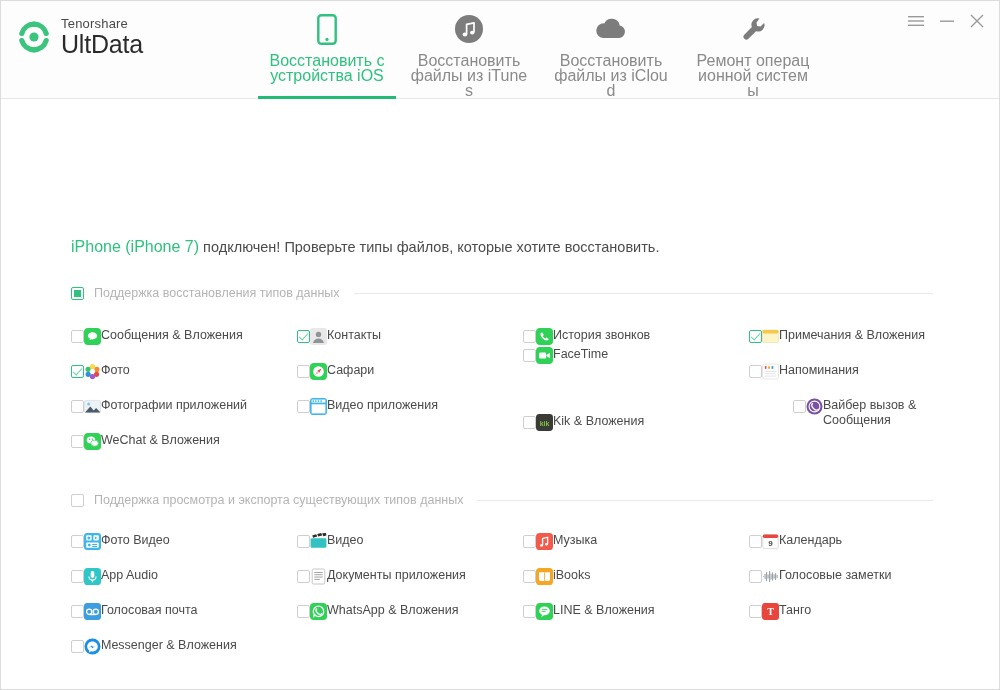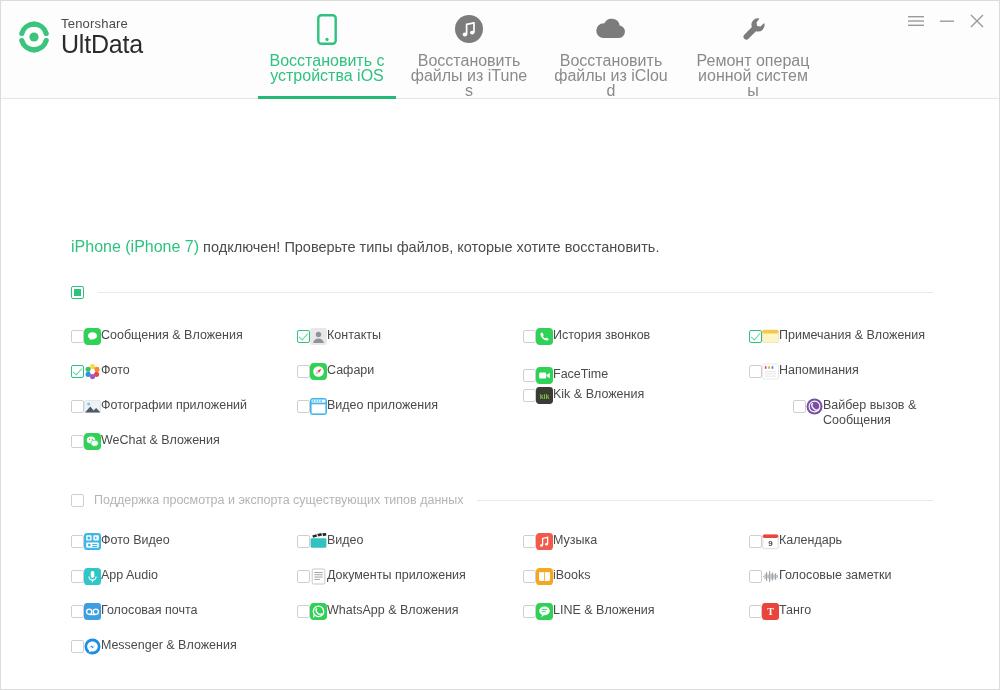--- a/index.html
+++ b/index.html
@@ -194,20 +194,21 @@
   </div>
 
   <div id="content">
 
     <div id="status-line">
       <span class="device">iPhone (iPhone 7)</span><span> подключен! Проверьте типы файлов, которые хотите восстановить.</span>
     </div>
 
     <div class="section-head" style="top:187px;">
       <span class="cb indeterminate"></span>
+      <span class="sh-label">Поддержка восстановления типов данных</span>
       <span class="sh-rule"></span>
     </div>
 
     <div class="section-head" style="top:394px;">
       <span class="cb"></span>
       <span class="sh-label">Поддержка просмотра и экспорта существующих типов данных</span>
       <span class="sh-rule"></span>
     </div>
 
     <div id="cells-layer">
@@ -262,21 +263,21 @@
         <div class="cell" style="position: absolute; left: 296px; top: 264px;">
           <span class="cb"></span>
           <span class="ic"><svg width="17" height="17" viewBox="0 0 17 17">
               <rect width="17" height="17" rx="4" fill="#2fd157"></rect>
               <circle cx="8.5" cy="8.5" r="5.3" fill="#fff"></circle>
               <path d="M11.6 5.4 7.6 7.6 5.4 11.6 9.4 9.4z" fill="#e8453c"></path>
               <path d="M7.6 7.6 5.4 11.6 9.4 9.4z" fill="#d9d9d9"></path>
             </svg></span>
           <span class="lbl">Сафари</span>
         </div>
-        <div class="cell" style="position: absolute; left: 522px; top: 268px;">
+        <div class="cell" style="position: absolute; left: 522px; top: 248px;">
           <span class="cb"></span>
           <span class="ic"><svg width="17" height="17" viewBox="0 0 17 17">
               <rect width="17" height="17" rx="4" fill="#2fd157"></rect>
               <rect x="3.2" y="5.4" width="7" height="6.2" rx="1.3" fill="#fff"></rect>
               <path d="M10.6 8.0 13.8 5.8v5.4L10.6 9z" fill="#fff"></path>
             </svg></span>
           <span class="lbl">FaceTime</span>
         </div>
         <div class="cell" style="position: absolute; left: 748px; top: 264px;">
           <span class="cb"></span>
@@ -306,21 +307,21 @@
               <rect width="17" height="17" rx="3" fill="#3eb6ea"></rect>
               <rect x="1.6" y="1.6" width="13.8" height="3" fill="#fff"></rect>
               <rect x="1.6" y="6.3" width="13.8" height="9.1" fill="#fff"></rect>
               <rect x="2.6" y="2.3" width="1.4" height="1.6" fill="#3eb6ea"></rect>
               <rect x="5.2" y="2.3" width="1.4" height="1.6" fill="#3eb6ea"></rect>
               <rect x="7.8" y="2.3" width="1.4" height="1.6" fill="#3eb6ea"></rect>
               <rect x="10.4" y="2.3" width="1.4" height="1.6" fill="#3eb6ea"></rect>
             </svg></span>
           <span class="lbl">Видео приложения</span>
         </div>
-        <div class="cell" style="position: absolute; left: 522px; top: 288px;">
+        <div class="cell" style="position: absolute; left: 522px; top: 315px;">
           <span class="cb"></span>
           <span class="ic"><svg width="17" height="17" viewBox="0 0 17 17">
               <rect width="17" height="17" rx="3.4" fill="#3b3b36"></rect>
               <text x="8.5" y="11.6" font-size="7" font-family="Liberation Sans, sans-serif" font-weight="bold" fill="#7cc144" text-anchor="middle">kik</text>
             </svg></span>
           <span class="lbl">Kik &amp; Вложения</span>
         </div>
         <div class="cell" style="position: absolute; left: 792px; top: 299px;">
           <span class="cb"></span>
           <span class="ic"><svg width="17" height="17" viewBox="0 0 17 17">

